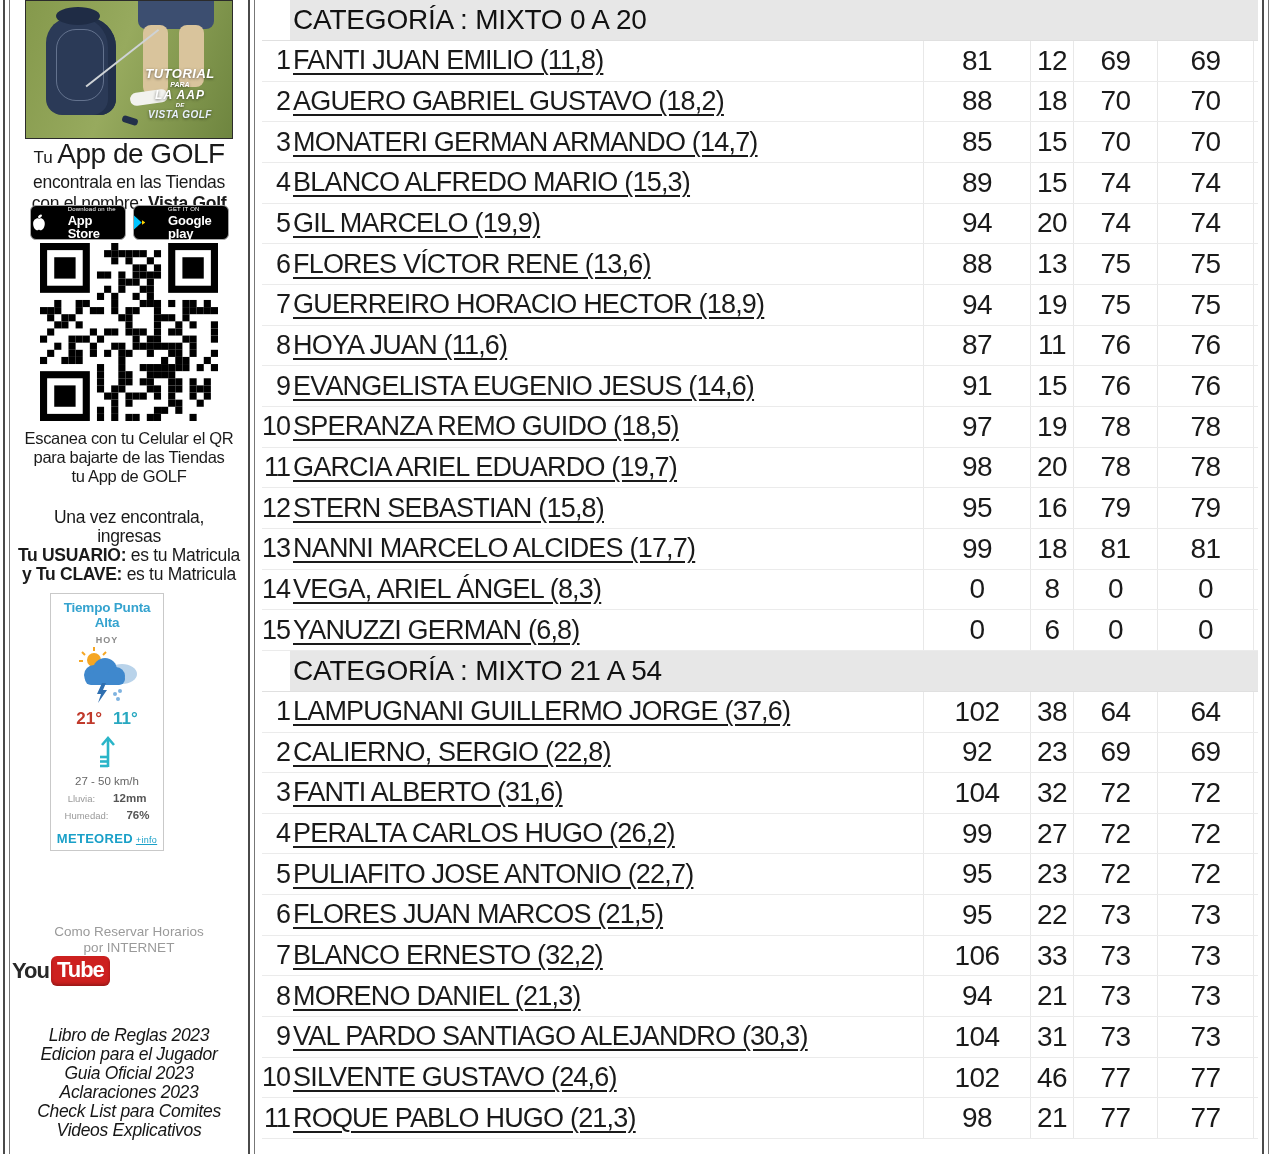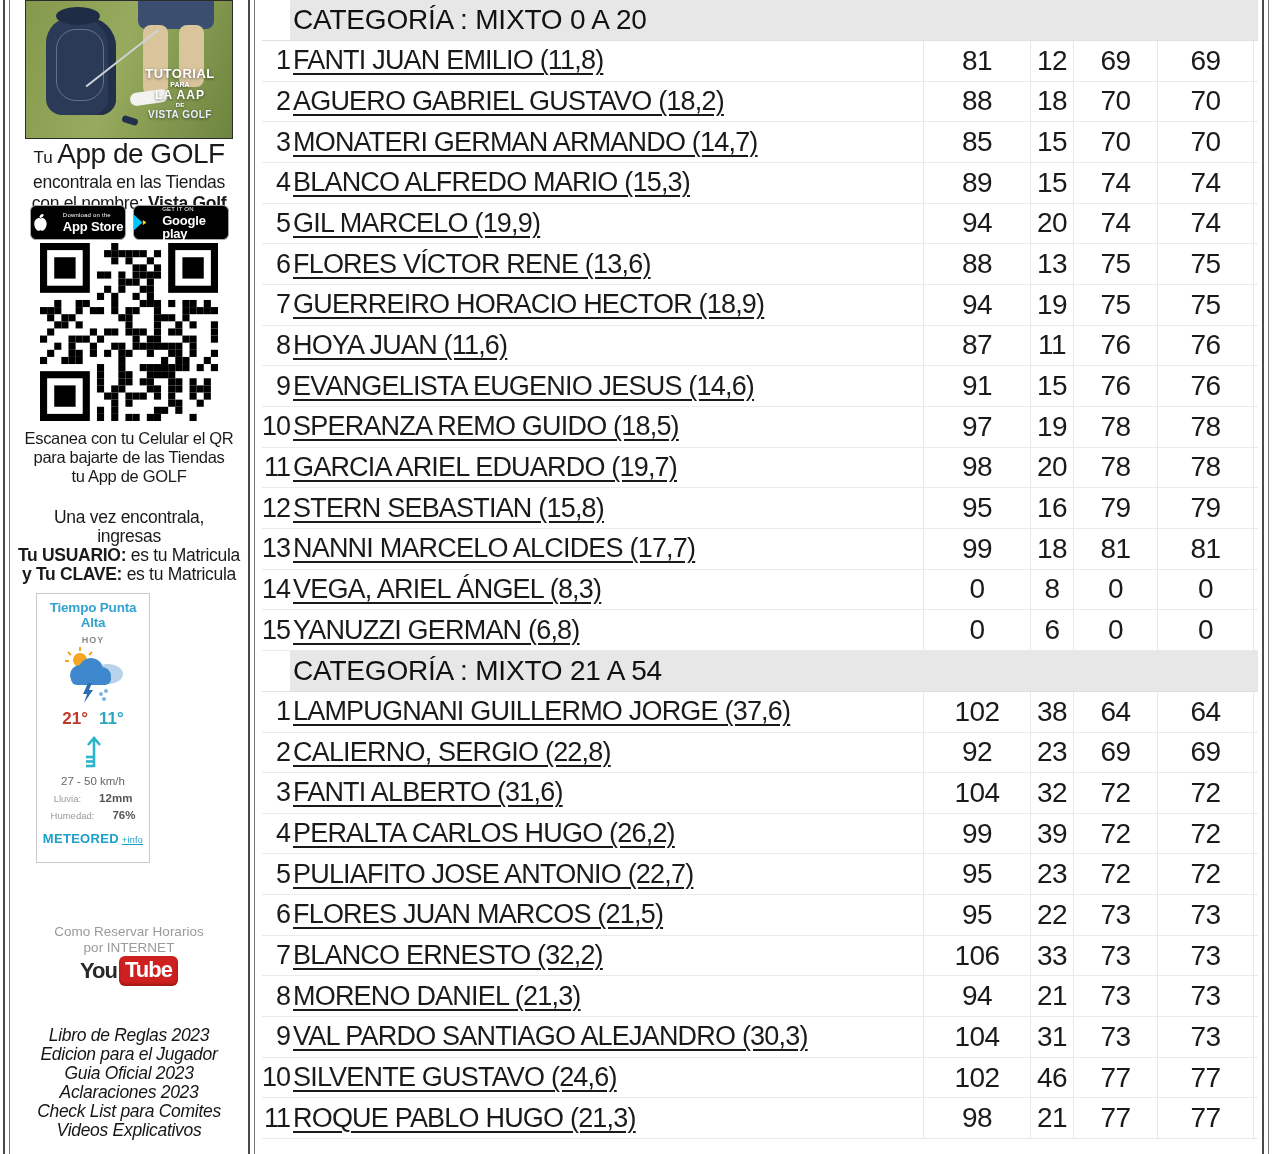--- a/index.html
+++ b/index.html
@@ -26,65 +26,65 @@
   .shorts{position:absolute;left:112px;top:-2px;width:76px;height:30px;background:#3c4e70;border-radius:0 0 8px 8px;}
   .leg{position:absolute;top:24px;width:25px;background:#d9c49c;border-radius:8px;}
   .leg.l1{left:117px;height:70px;}
   .leg.l2{left:153px;height:62px;}
   .shoe{position:absolute;left:104px;top:90px;width:38px;height:13px;background:#f2f2ee;
     border-radius:7px;transform:rotate(-8deg);}
   .club{position:absolute;left:132px;top:28px;width:2px;height:92px;background:#cfd3d6;
     transform:rotate(52deg);transform-origin:top left;}
   .clubhead{position:absolute;left:96px;top:116px;width:16px;height:7px;background:#23304a;border-radius:3px;transform:rotate(18deg);}
   .promo-text{position:absolute;right:4px;top:66px;width:96px;color:#fff;font-weight:bold;
-    text-shadow:0 1px 3px rgba(0,0,0,.55);line-height:1.1;}
+    font-style:italic;text-shadow:0 1px 3px rgba(0,0,0,.55);line-height:1.1;}
   .pt0{font-size:13px;letter-spacing:.5px;}
   .pt1{font-size:7px;}
   .pt2{font-size:12px;letter-spacing:1px;}
   .pt3{font-size:6px;}
   .pt4{font-size:10px;color:#e8f0fb;letter-spacing:.5px;}
 
   .app-block{position:absolute;left:0;top:139px;width:234px;line-height:1.1;}
   .app-title-prefix{font-size:17px;}
   .app-title{font-size:28px;letter-spacing:-.5px;}
   .app-sub{font-size:17.5px;margin-top:3px;letter-spacing:-.3px;}
   .app-name{font-size:17.5px;margin-top:2px;letter-spacing:-.3px;}
   .app-name b{font-weight:bold;}
 
   .badges{position:absolute;left:0;top:205px;width:234px;display:flex;justify-content:center;gap:7px;}
   .badge{width:94px;height:33px;background:#000;border:1px solid #a6a6a6;border-radius:6px;
-    color:#fff;display:flex;align-items:center;justify-content:center;gap:16px;cursor:pointer;}
+    color:#fff;display:flex;align-items:center;justify-content:center;gap:23px;cursor:pointer;}
   .badge .txt{text-align:left;line-height:1;}
   .badge .small{font-size:6px;display:block;letter-spacing:.2px;}
   .badge .big{font-size:13px;display:block;margin-top:2px;font-weight:bold;letter-spacing:-.2px;}
 
   .qr{position:absolute;left:28px;top:243px;width:178px;height:178px;background:#fff;}
   .qr svg{display:block;}
   .qr-caption{position:absolute;left:0;top:429px;width:234px;font-size:16.5px;line-height:19px;letter-spacing:-.3px;}
 
   .instructions{position:absolute;left:0;top:508px;width:234px;font-size:17.5px;line-height:19px;letter-spacing:-.3px;}
   .instructions b{font-weight:bold;}
 
-  .weather{position:absolute;left:24px;top:593px;width:108px;border:1px solid #c9c9c9;
-    background:#fff;padding:6px 2px 16px;}
+  .weather{position:absolute;left:38px;top:593px;width:108px;border:1px solid #c9c9c9;
+    background:#fff;padding:6px 2px 4px;}
   .w-title{font-size:13.5px;font-weight:bold;color:#35a3cf;letter-spacing:-.2px;}
   .w-day{font-size:9px;color:#8a8a8a;font-weight:bold;letter-spacing:1px;margin-top:5px;}
   .w-icon{margin-top:2px;}
   .w-temps{font-size:17px;font-weight:bold;margin-top:2px;}
   .w-hi{color:#c0392b;}
   .w-lo{color:#28a8c0;margin-left:11px;}
   .w-arrow{margin-top:4px;}
   .w-wind{font-size:11.5px;color:#666;margin-top:2px;}
   .w-row{font-size:9.5px;color:#999;margin-top:5px;}
   .w-row b{font-size:11.5px;color:#555;font-weight:bold;margin-left:18px;}
   .w-brand{margin-top:10px;font-size:13px;font-weight:bold;color:#1aa0c8;letter-spacing:.3px;}
   .w-info{font-size:9px;color:#1aa0c8;text-decoration:underline;font-weight:normal;margin-left:3px;cursor:pointer;}
 
   .reserve{position:absolute;left:0;top:924px;width:234px;font-size:13.5px;line-height:16px;color:#9a9a9a;}
-  .youtube{position:absolute;left:0;top:956px;width:234px;display:flex;align-items:center;justify-content:center;gap:2px;cursor:pointer;}
+  .youtube{position:absolute;left:0;top:956px;width:234px;display:flex;align-items:center;gap:2px;cursor:pointer;}
   .yt-you{font-size:22px;font-weight:bold;color:#282828;letter-spacing:-1px;}
   .yt-tube{font-size:22px;font-weight:bold;color:#fff;background:#cd201f;border-radius:6px;
     padding:1px 6px 3px;letter-spacing:-1px;box-shadow:inset 0 -2px 3px rgba(0,0,0,.25);}
   .docs{position:absolute;left:0;top:1026px;width:234px;font-style:italic;font-size:17.5px;
     line-height:19px;letter-spacing:-.3px;color:#161616;}
   .docs div{cursor:pointer;}
 
   
   .results{position:absolute;left:262px;top:0;width:996px;}
   .cat-header{height:41px;box-sizing:border-box;display:flex;border-bottom:1px solid #e0e0e0;}
@@ -612,21 +612,21 @@
       <div class="pname"><span>FANTI ALBERTO (31,6)</span></div>
       <div class="num c-gross">104</div>
       <div class="num c-hcp">32</div>
       <div class="num c-net">72</div>
       <div class="num c-total">72</div>
     </div>
     <div class="row">
       <div class="pos">4</div>
       <div class="pname"><span>PERALTA CARLOS HUGO (26,2)</span></div>
       <div class="num c-gross">99</div>
-      <div class="num c-hcp">39</div>
+      <div class="num c-hcp">27</div>
       <div class="num c-net">72</div>
       <div class="num c-total">72</div>
     </div>
     <div class="row">
       <div class="pos">5</div>
       <div class="pname"><span>PULIAFITO JOSE ANTONIO (22,7)</span></div>
       <div class="num c-gross">95</div>
       <div class="num c-hcp">23</div>
       <div class="num c-net">72</div>
       <div class="num c-total">72</div>

